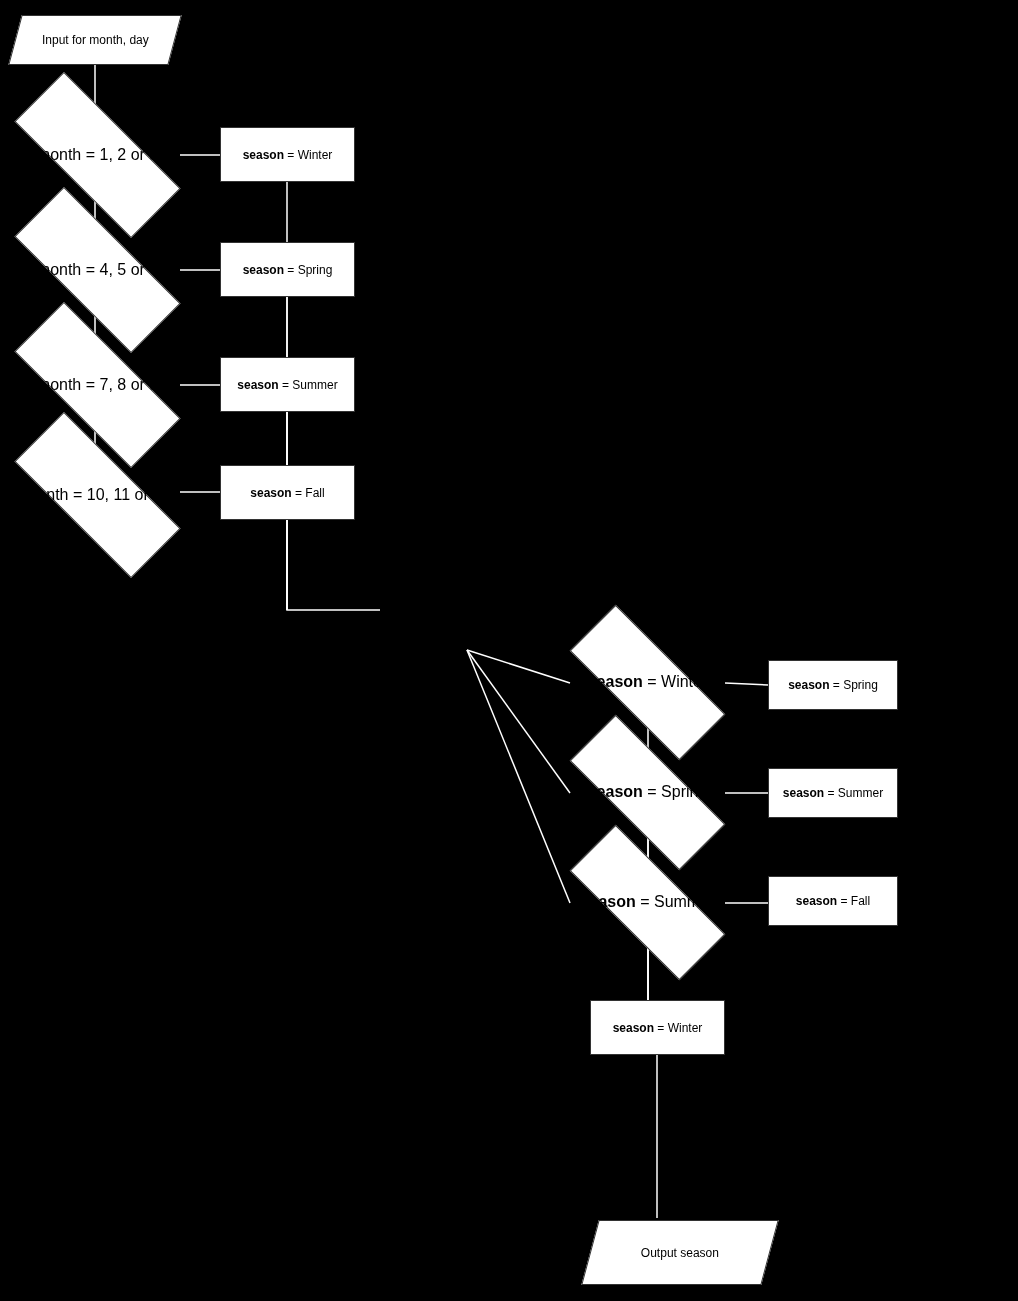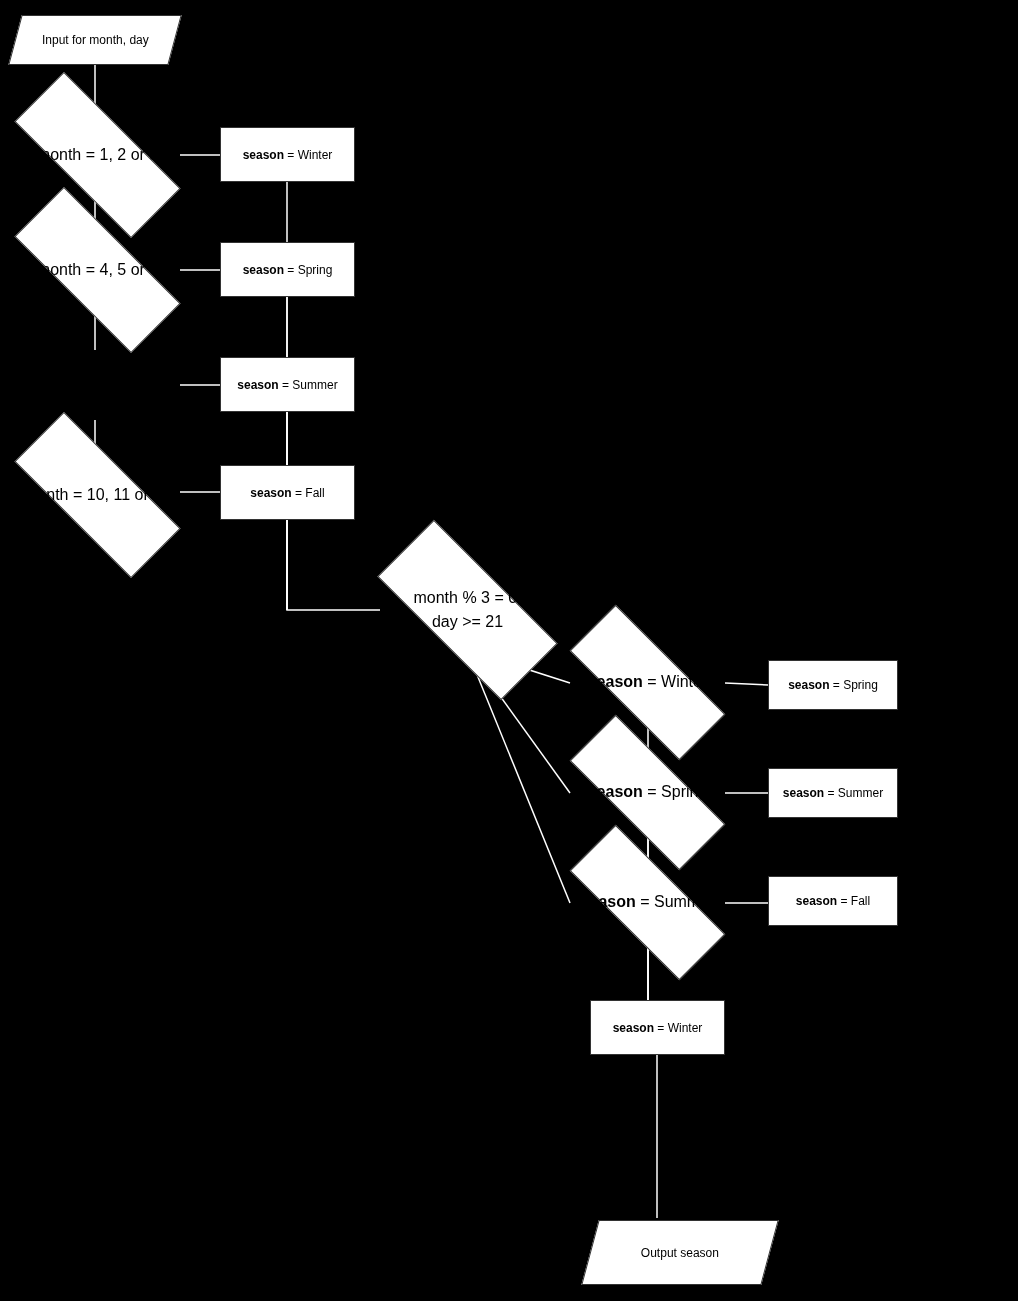--- a/index.html
+++ b/index.html
@@ -152,45 +152,43 @@
   <div class="diamond-wrap" style="left:15px; top:120px; width:165px; height:70px;">
     <div class="diamond"></div>
     <div class="diamond-text">month = 1, 2 or 3</div>
   </div>
 
   <div class="diamond-wrap" style="left:15px; top:235px; width:165px; height:70px;">
     <div class="diamond"></div>
     <div class="diamond-text">month = 4, 5 or 6</div>
   </div>
 
+  <div class="diamond-wrap" style="left:15px; top:350px; width:165px; height:70px;">
+    <div class="diamond"></div>
+    <div class="diamond-text">month = 7, 8 or 9</div>
+  </div>
 
   <div class="diamond-wrap" style="left:15px; top:460px; width:165px; height:70px;">
     <div class="diamond"></div>
     <div class="diamond-text">month = 10, 11 or 12</div>
   </div>
 
   <div class="rect" style="left:220px; top:127px; width:135px; height:55px;">
     <span><b>season</b> = Winter</span>
   </div>
   <div class="rect" style="left:220px; top:242px; width:135px; height:55px;">
     <span><b>season</b> = Spring</span>
   </div>
   <div class="rect" style="left:220px; top:357px; width:135px; height:55px;">
     <span><b>season</b> = Summer</span>
   </div>
   <div class="rect" style="left:220px; top:465px; width:135px; height:55px;">
     <span><b>season</b> = Fall</span>
   </div>
 
-  <div class="diamond-wrap" style="left:380px; top:570px; width:175px; height:80px;">
-    <div class="diamond"></div>
-    <div class="diamond-text" style="line-height:1.5;">
-      month % 3 = 0,<br>day &gt;= 21
-    </div>
-  </div>
 
   <div class="diamond-wrap" style="left:570px; top:650px; width:155px; height:65px;">
     <div class="diamond"></div>
     <div class="diamond-text"><b>season</b> = Winter</div>
   </div>
 
   <div class="diamond-wrap" style="left:570px; top:760px; width:155px; height:65px;">
     <div class="diamond"></div>
     <div class="diamond-text"><b>season</b> = Spring</div>
   </div>

